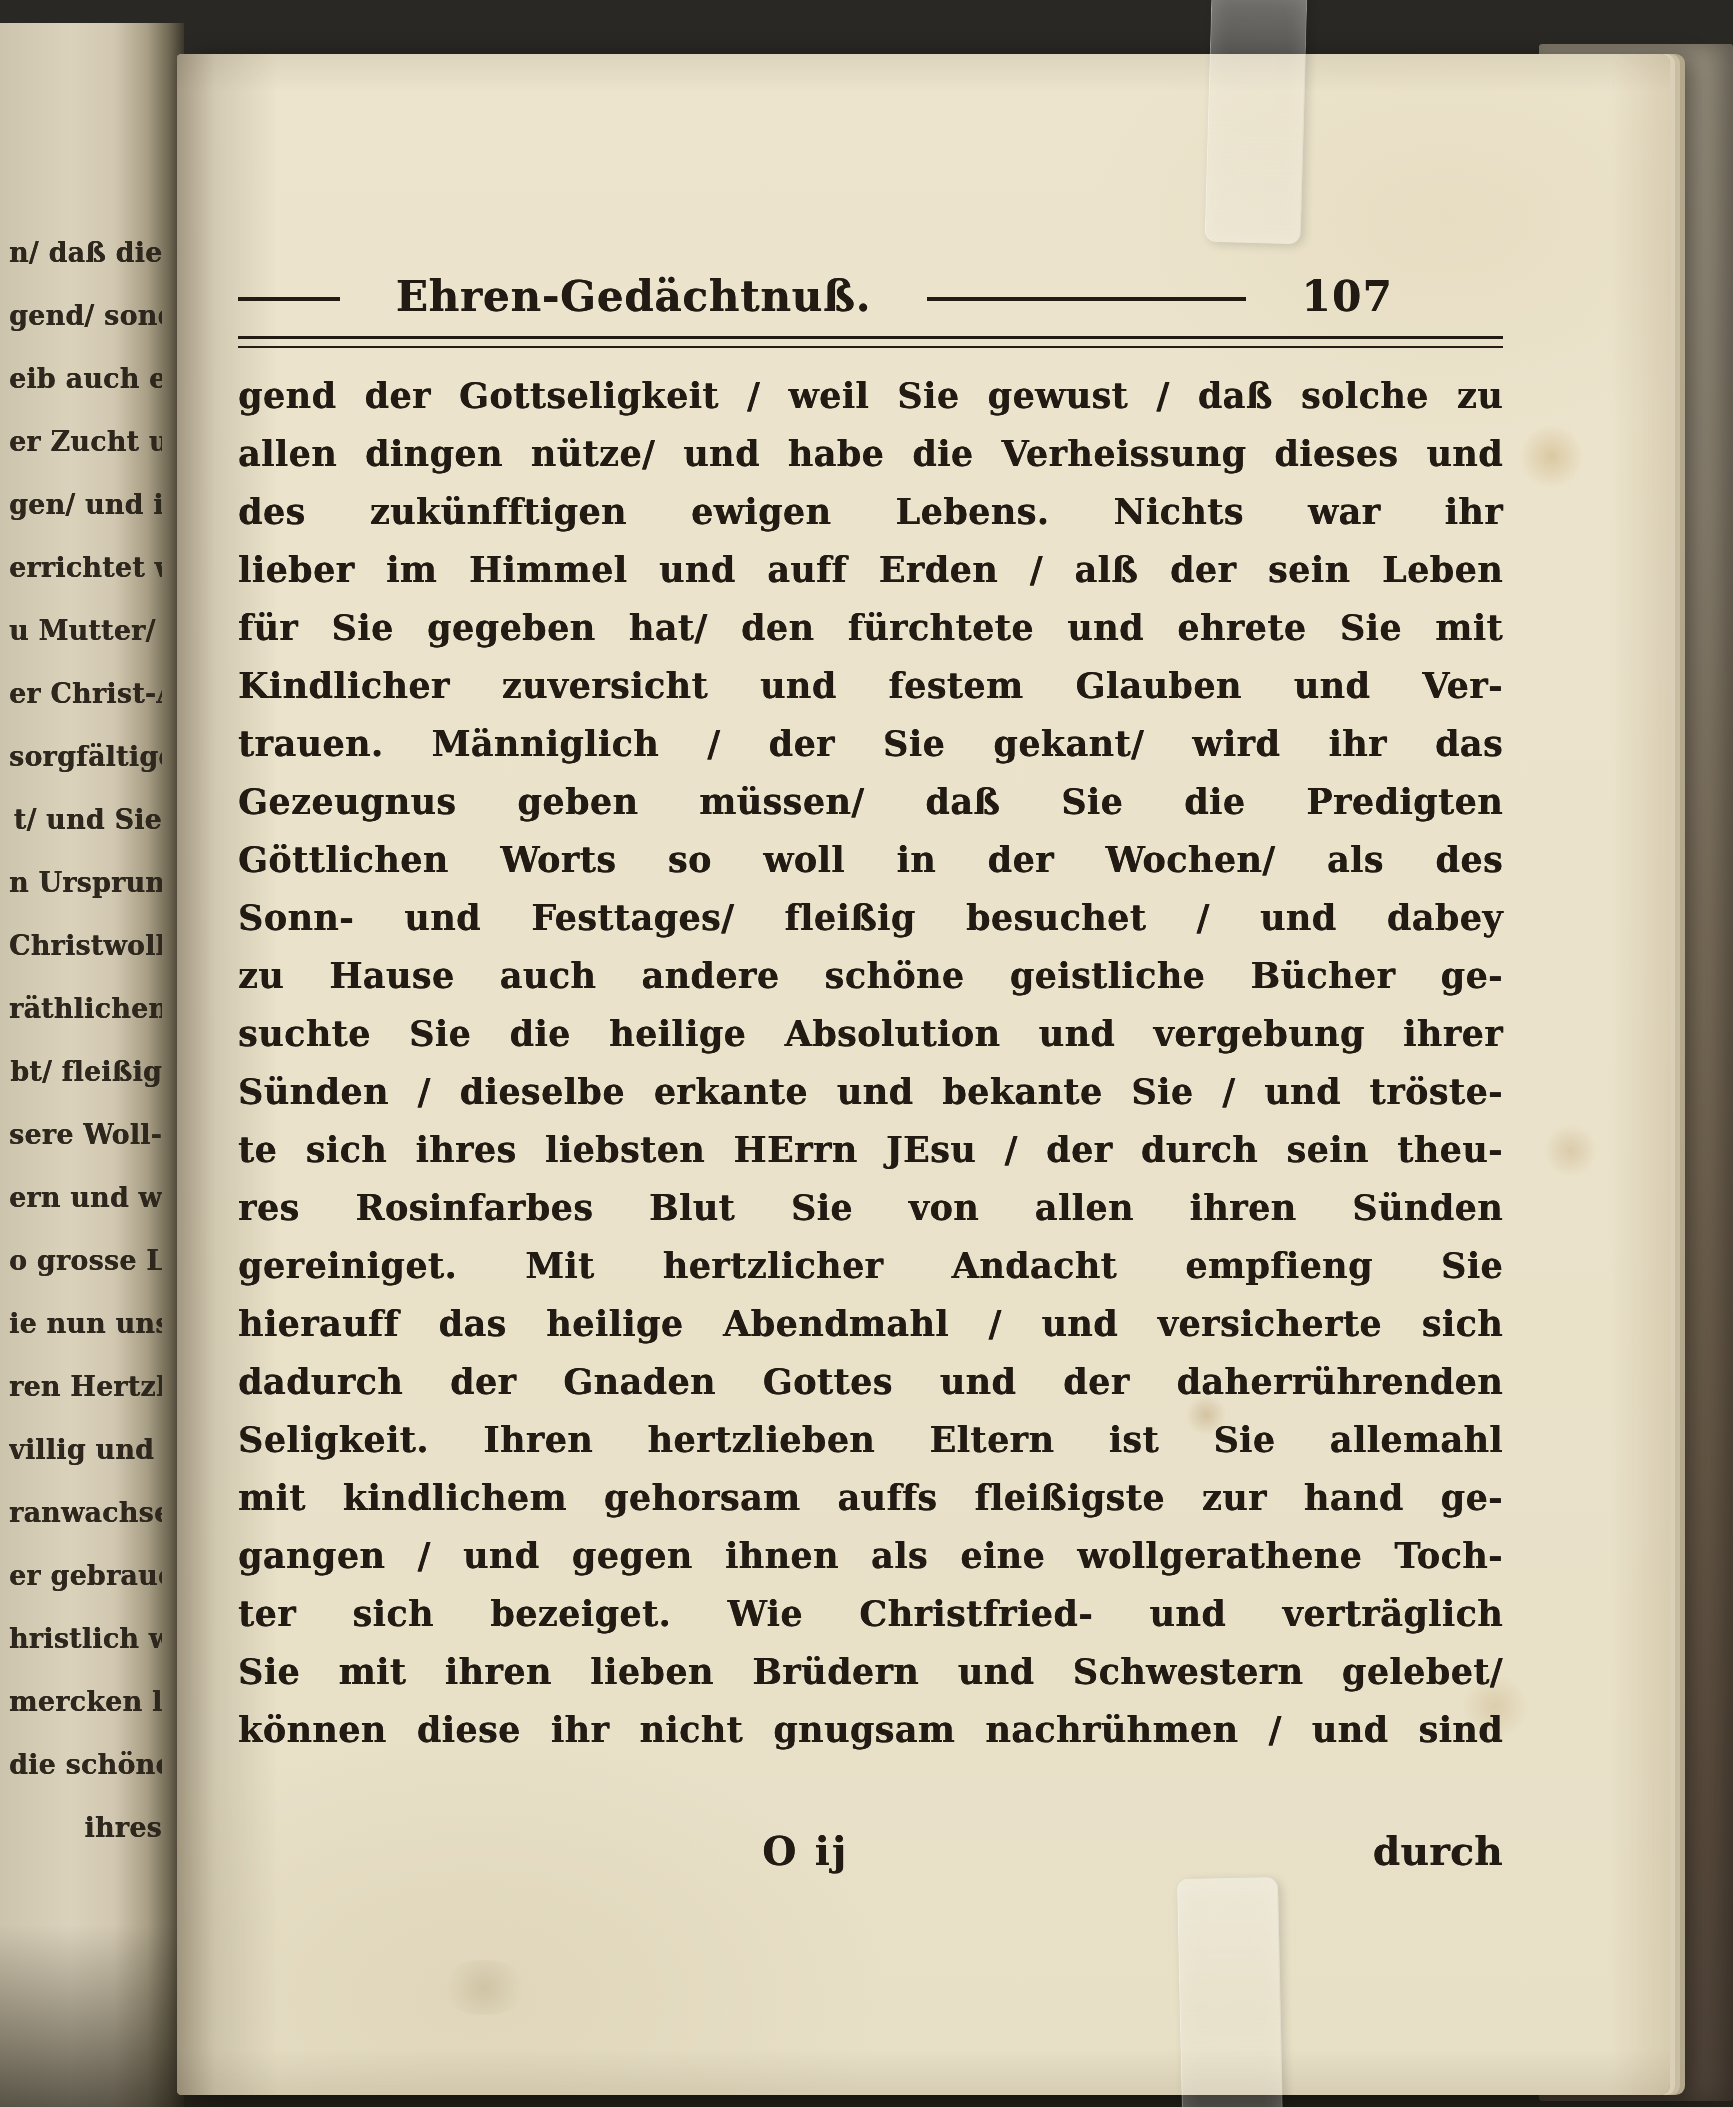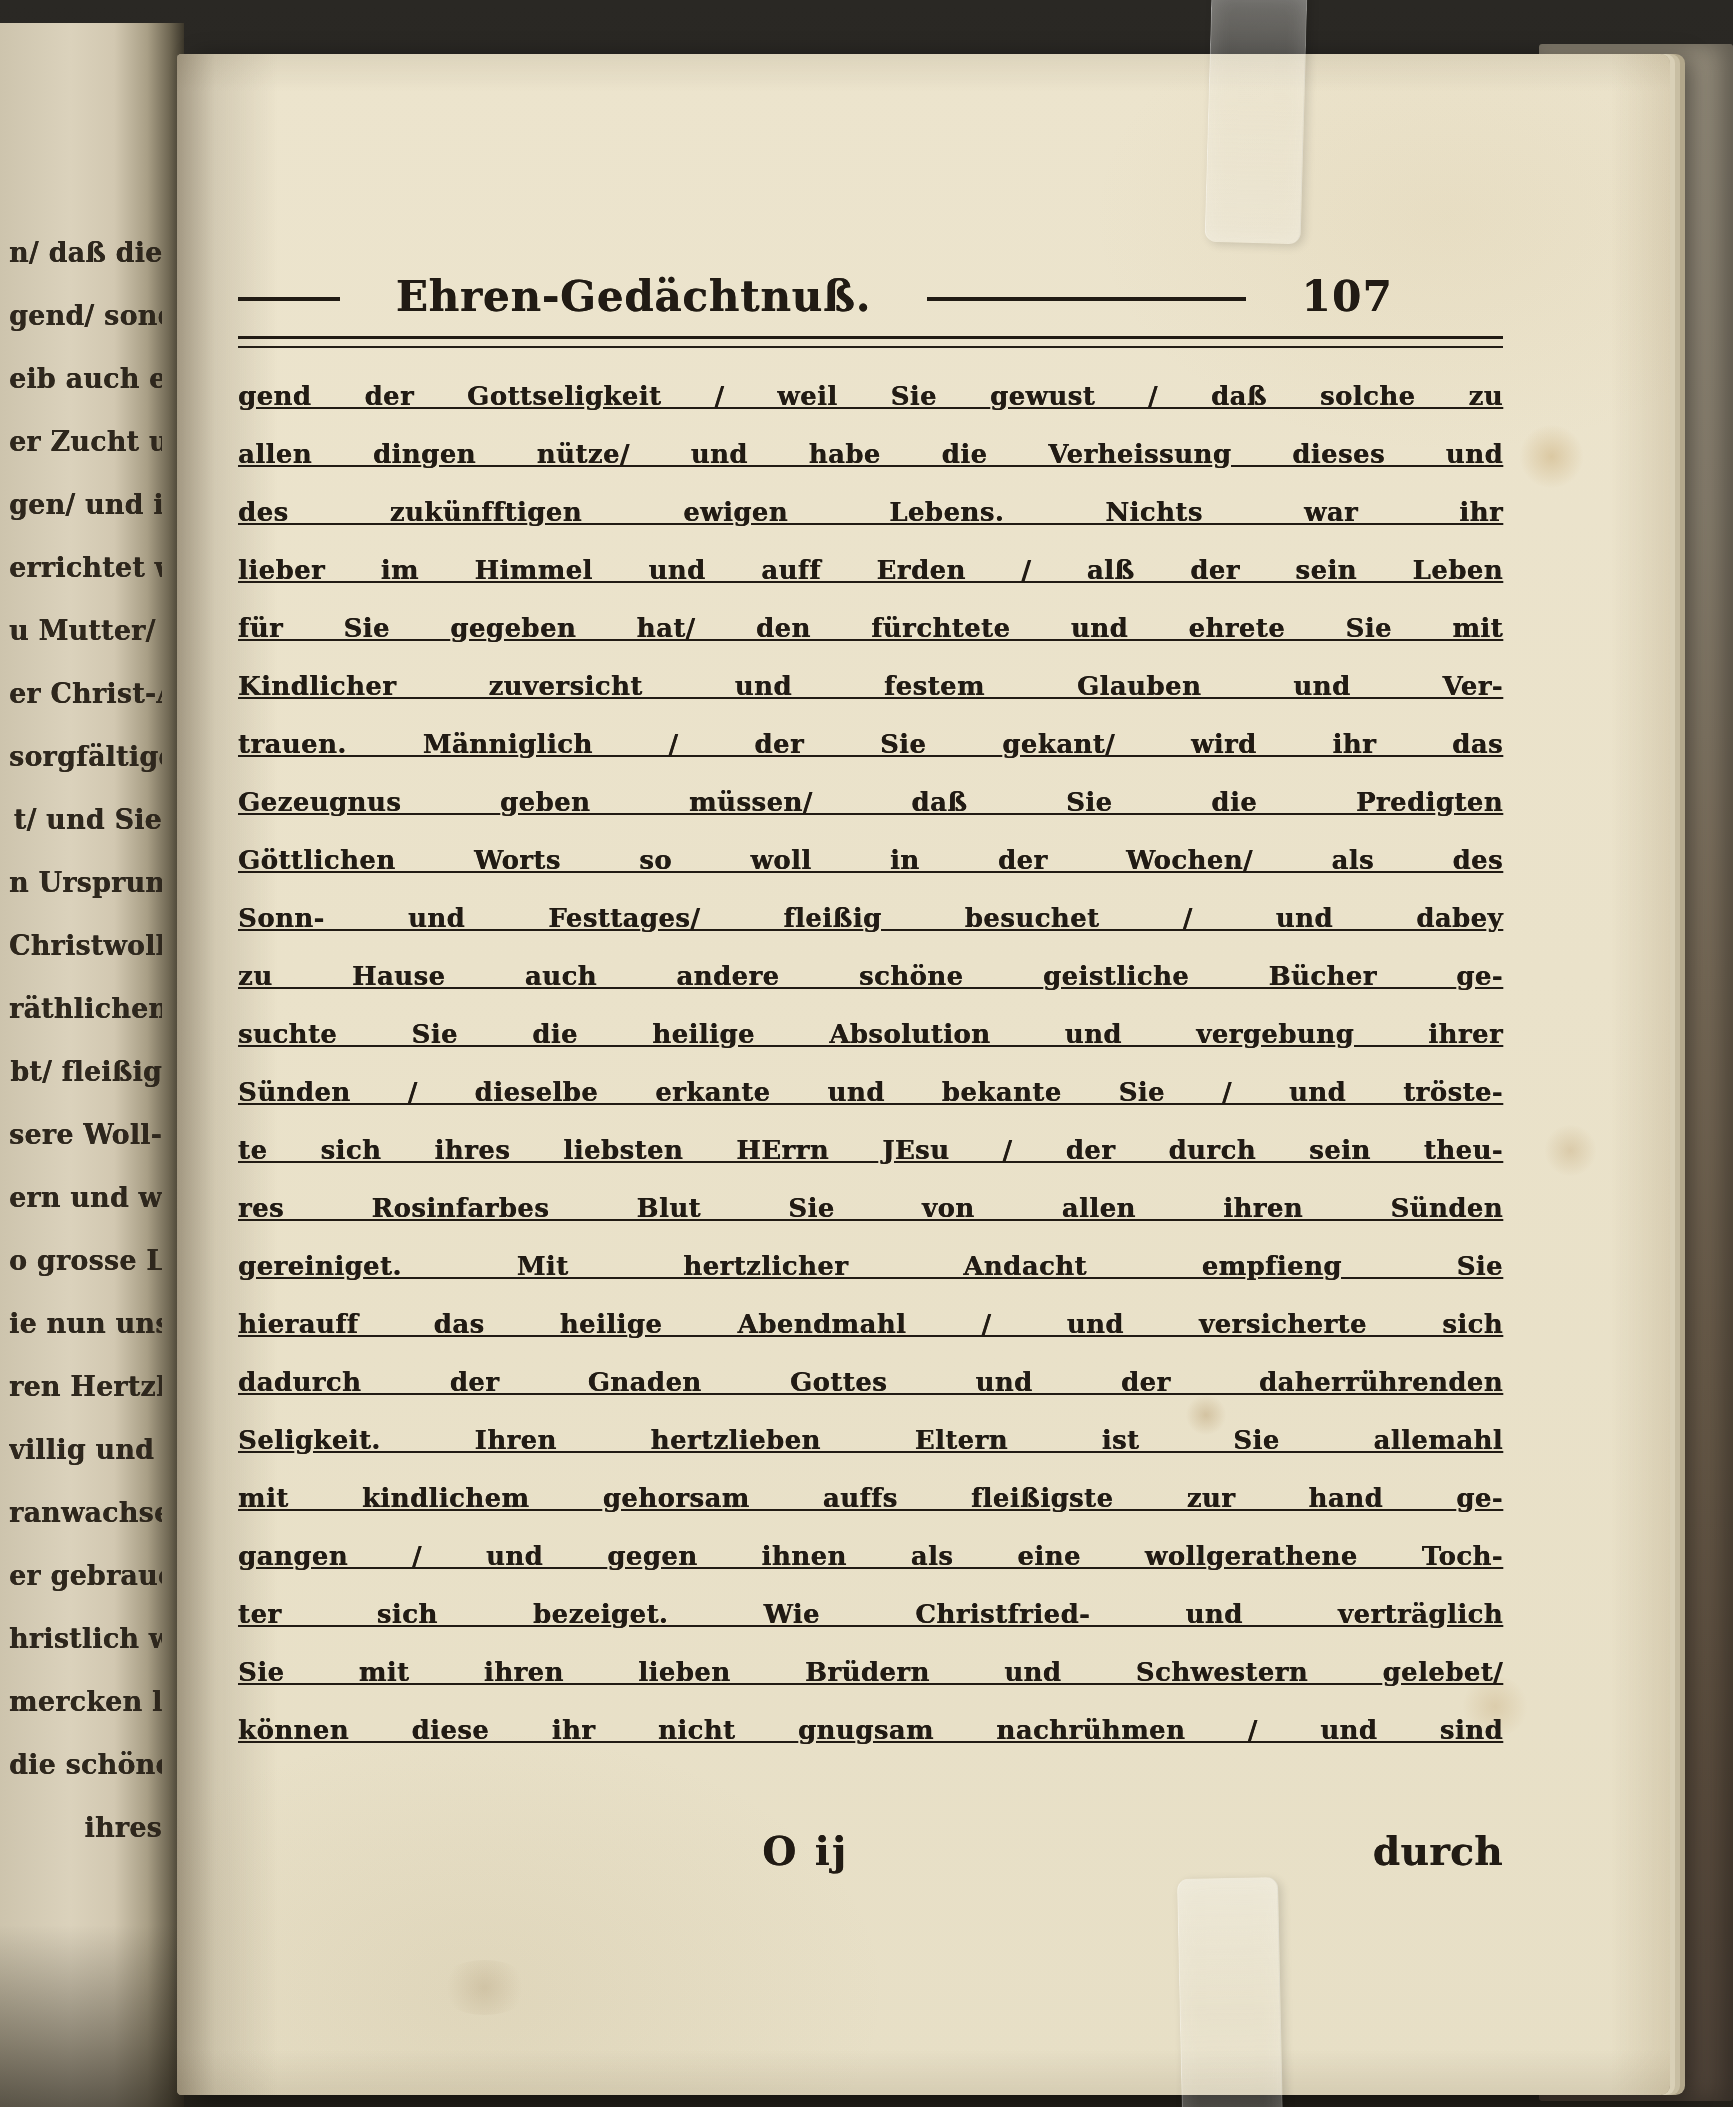--- a/index.html
+++ b/index.html
@@ -126,26 +126,25 @@
     width: 1265px; height: 7.2px;
     border-top: 3.8px solid #211b14;
     border-bottom: 2.5px solid #241e16;
   }
 
   .body-text {
     position: absolute;
     top: 313px; left: 61px;
     width: 1265px;
     font-weight: 700;
-    font-size: 26px;
+    font-size: 35px;
     line-height: 58px;
     color: #211b14;
     letter-spacing: 0.4px;
     text-shadow: 0.3px 0 0 currentColor;
-    text-decoration: underline;
   }
   .body-line {
     height: 58px;
     text-align: justify;
     text-align-last: justify;
   }
 
   .footer-row {
     position: absolute;
     top: 1774px; left: 61px;

